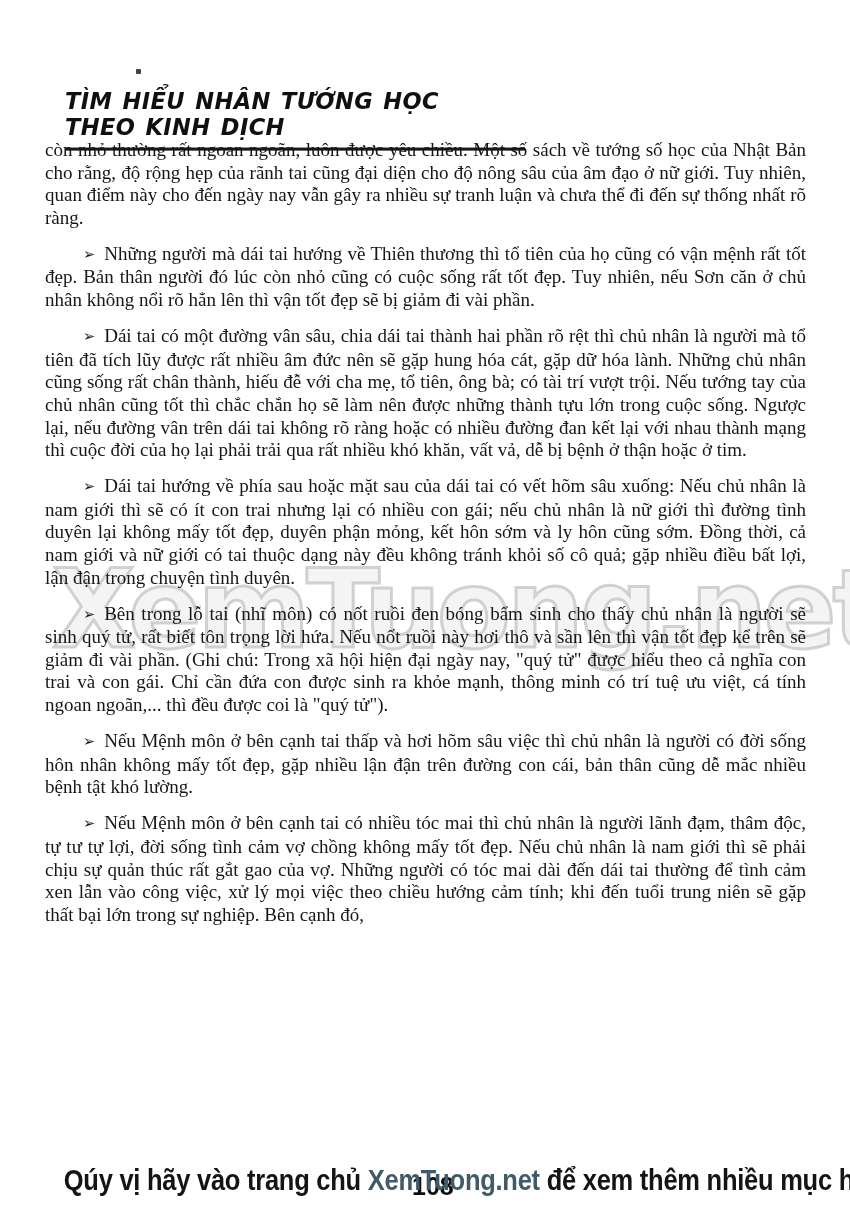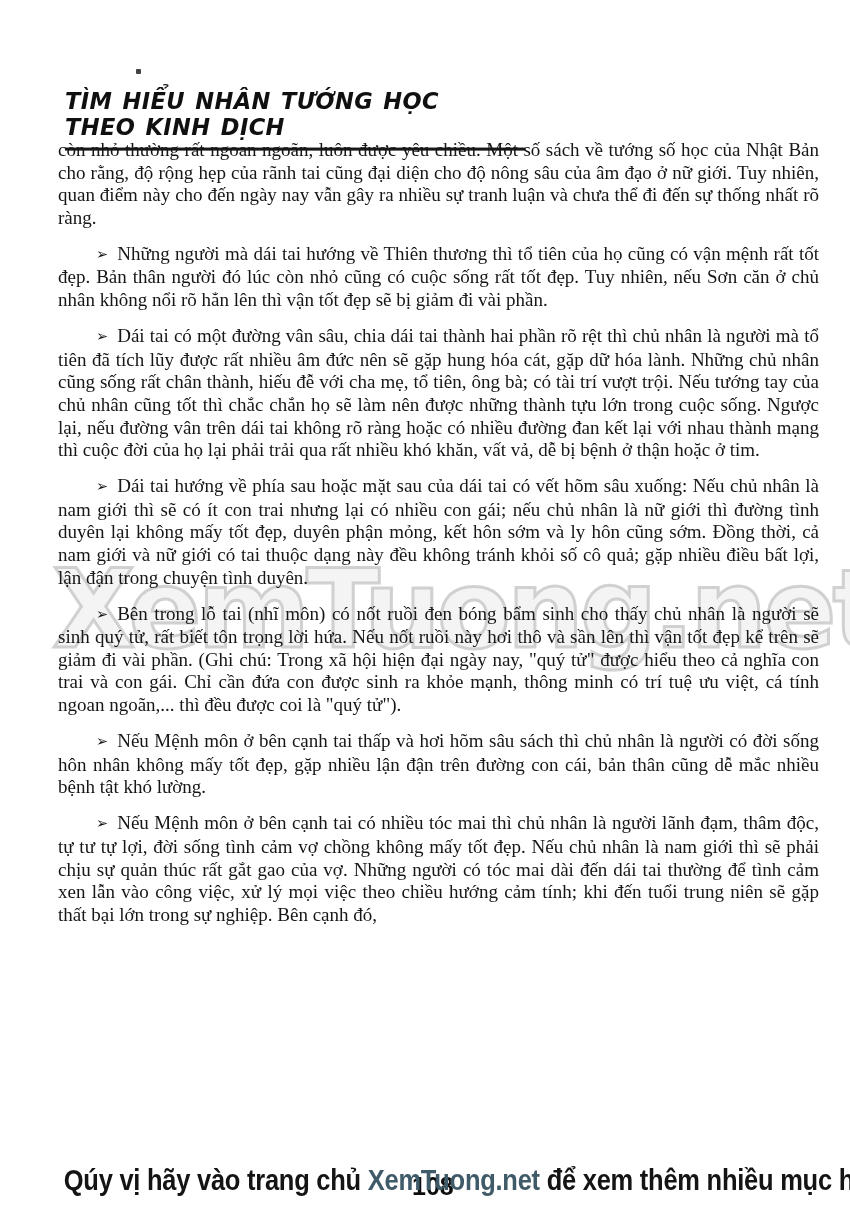--- a/index.html
+++ b/index.html
@@ -47,21 +47,21 @@
     line-height:1.1;
     letter-spacing:-4px;
     color:rgba(243,243,243,0.9);
     -webkit-text-stroke:3px rgba(195,195,195,0.75);
     white-space:nowrap;
     user-select:none;
   }
 
   .content{
     position:absolute;
-    left:58px;top:139px;width:761px;
+    left:45px;top:139px;width:761px;
     z-index:1;
   }
   .para{
     margin:0 0 13.5px 0;
     font-size:19px;
     line-height:22.6px;
     text-align:justify;
     text-indent:38px;
   }
   .para.no-indent{text-indent:0;}
@@ -116,21 +116,21 @@
 
     <p class="para"><span class="bullet">➢</span><span>Những người mà dái tai hướng về Thiên thương thì tổ tiên của họ cũng có vận mệnh rất tốt đẹp. Bản thân người đó lúc còn nhỏ cũng có cuộc sống rất tốt đẹp. Tuy nhiên, nếu Sơn căn ở chủ nhân không nổi rõ hẳn lên thì vận tốt đẹp sẽ bị giảm đi vài phần.</span></p>
 
     <p class="para"><span class="bullet">➢</span><span>Dái tai có một đường vân sâu, chia dái tai thành hai phần rõ rệt thì chủ nhân là người mà tổ tiên đã tích lũy được rất nhiều âm đức nên sẽ gặp hung hóa cát, gặp dữ hóa lành. Những chủ nhân cũng sống rất chân thành, hiếu đễ với cha mẹ, tổ tiên, ông bà; có tài trí vượt trội. Nếu tướng tay của chủ nhân cũng tốt thì chắc chắn họ sẽ làm nên được những thành tựu lớn trong cuộc sống. Ngược lại, nếu đường vân trên dái tai không rõ ràng hoặc có nhiều đường đan kết lại với nhau thành mạng thì cuộc đời của họ lại phải trải qua rất nhiều khó khăn, vất vả, dễ bị bệnh ở thận hoặc ở tim.</span></p>
 
 
     <p class="para"><span class="bullet">➢</span><span>Dái tai hướng về phía sau hoặc mặt sau của dái tai có vết hõm sâu xuống: Nếu chủ nhân là nam giới thì sẽ có ít con trai nhưng lại có nhiều con gái; nếu chủ nhân là nữ giới thì đường tình duyên lại không mấy tốt đẹp, duyên phận mỏng, kết hôn sớm và ly hôn cũng sớm. Đồng thời, cả nam giới và nữ giới có tai thuộc dạng này đều không tránh khỏi số cô quả; gặp nhiều điều bất lợi, lận đận trong chuyện tình duyên.</span></p>
 
     <p class="para"><span class="bullet">➢</span><span>Bên trong lỗ tai (nhĩ môn) có nốt ruồi đen bóng bẩm sinh cho thấy chủ nhân là người sẽ sinh quý tử, rất biết tôn trọng lời hứa. Nếu nốt ruồi này hơi thô và sần lên thì vận tốt đẹp kể trên sẽ giảm đi vài phần. (Ghi chú: Trong xã hội hiện đại ngày nay, "quý tử" được hiểu theo cả nghĩa con trai và con gái. Chỉ cần đứa con được sinh ra khỏe mạnh, thông minh có trí tuệ ưu việt, cá tính ngoan ngoãn,... thì đều được coi là "quý tử").</span></p>
 
-    <p class="para"><span class="bullet">➢</span><span>Nếu Mệnh môn ở bên cạnh tai thấp và hơi hõm sâu sách thì chủ nhân là người có đời sống hôn nhân không mấy tốt đẹp, gặp nhiều lận đận trên đường con cái, bản thân cũng dễ mắc nhiều bệnh tật khó lường.</span></p>
+    <p class="para"><span class="bullet">➢</span><span>Nếu Mệnh môn ở bên cạnh tai thấp và hơi hõm sâu việc thì chủ nhân là người có đời sống hôn nhân không mấy tốt đẹp, gặp nhiều lận đận trên đường con cái, bản thân cũng dễ mắc nhiều bệnh tật khó lường.</span></p>
 
 
     <p class="para"><span class="bullet">➢</span><span>Nếu Mệnh môn ở bên cạnh tai có nhiều tóc mai thì chủ nhân là người lãnh đạm, thâm độc, tự tư tự lợi, đời sống tình cảm vợ chồng không mấy tốt đẹp. Nếu chủ nhân là nam giới thì sẽ phải chịu sự quản thúc rất gắt gao của vợ. Những người có tóc mai dài đến dái tai thường để tình cảm xen lẫn vào công việc, xử lý mọi việc theo chiều hướng cảm tính; khi đến tuổi trung niên sẽ gặp thất bại lớn trong sự nghiệp. Bên cạnh đó,</span></p>
   </div>
 
   <div class="page-number">108</div>
 
   <div class="footer">
     <span>Qúy vị hãy vào trang chủ </span><span class="brand">XemTuong.net</span><span> để xem thêm nhiều mục hay khác</span>
   </div>

